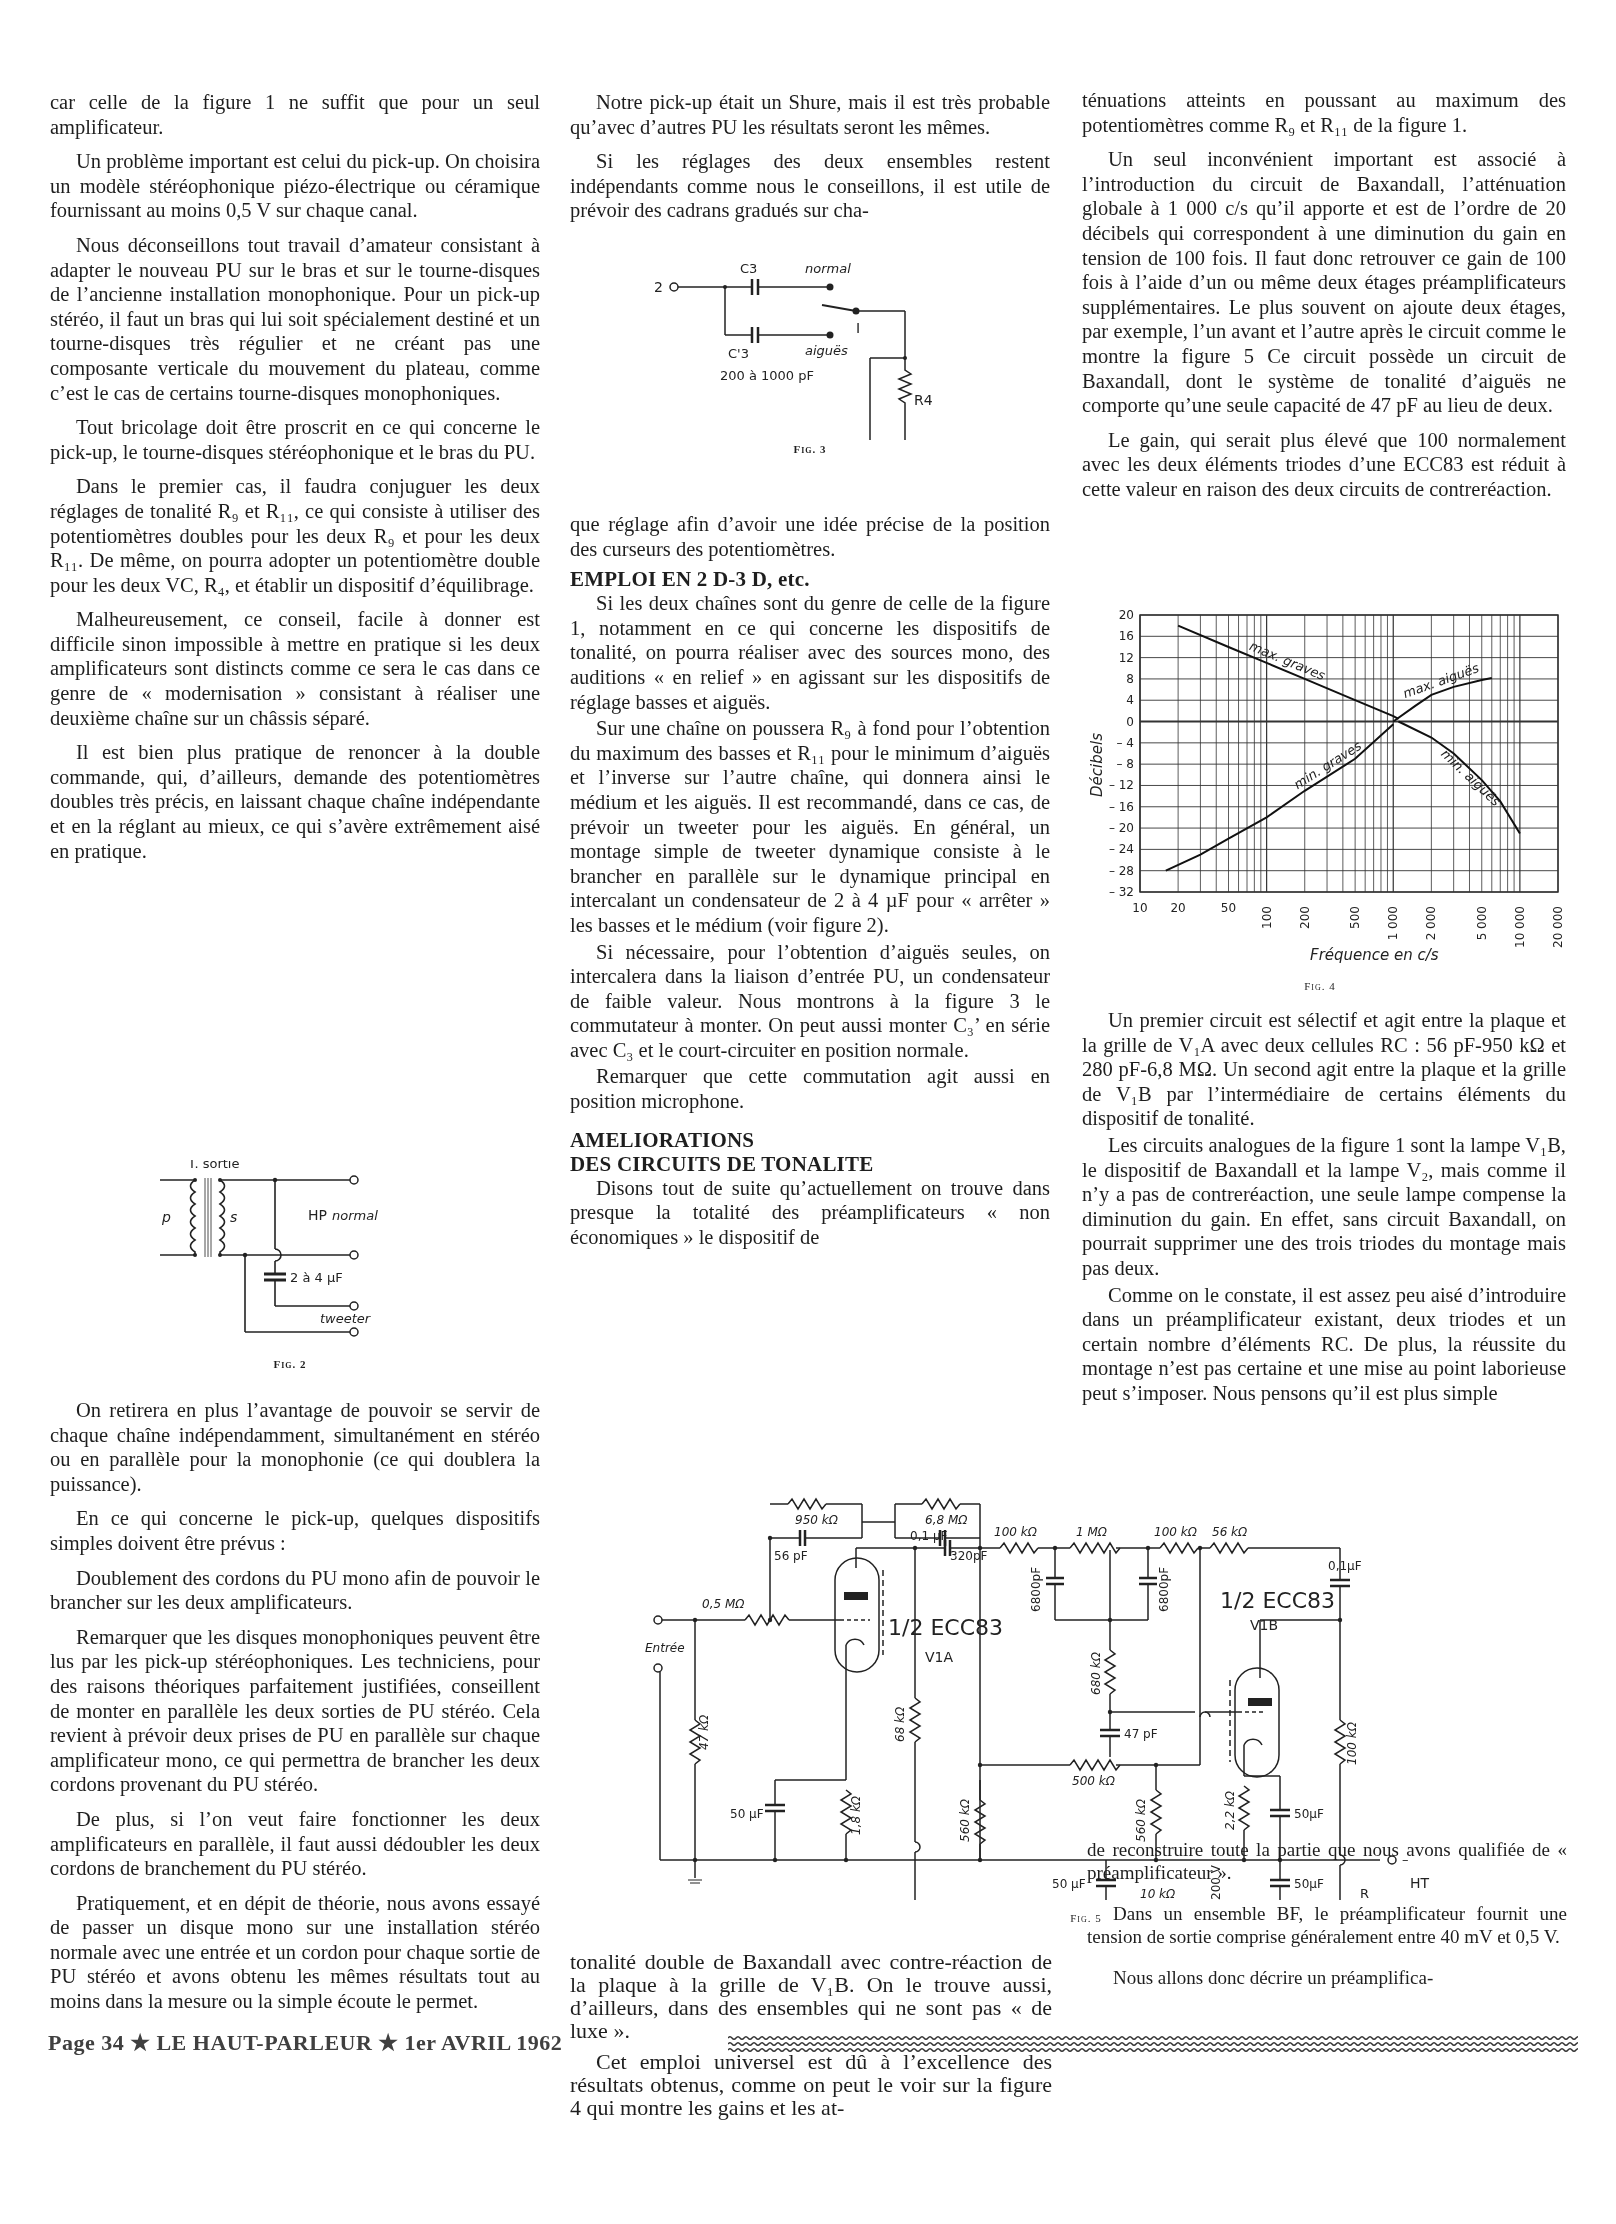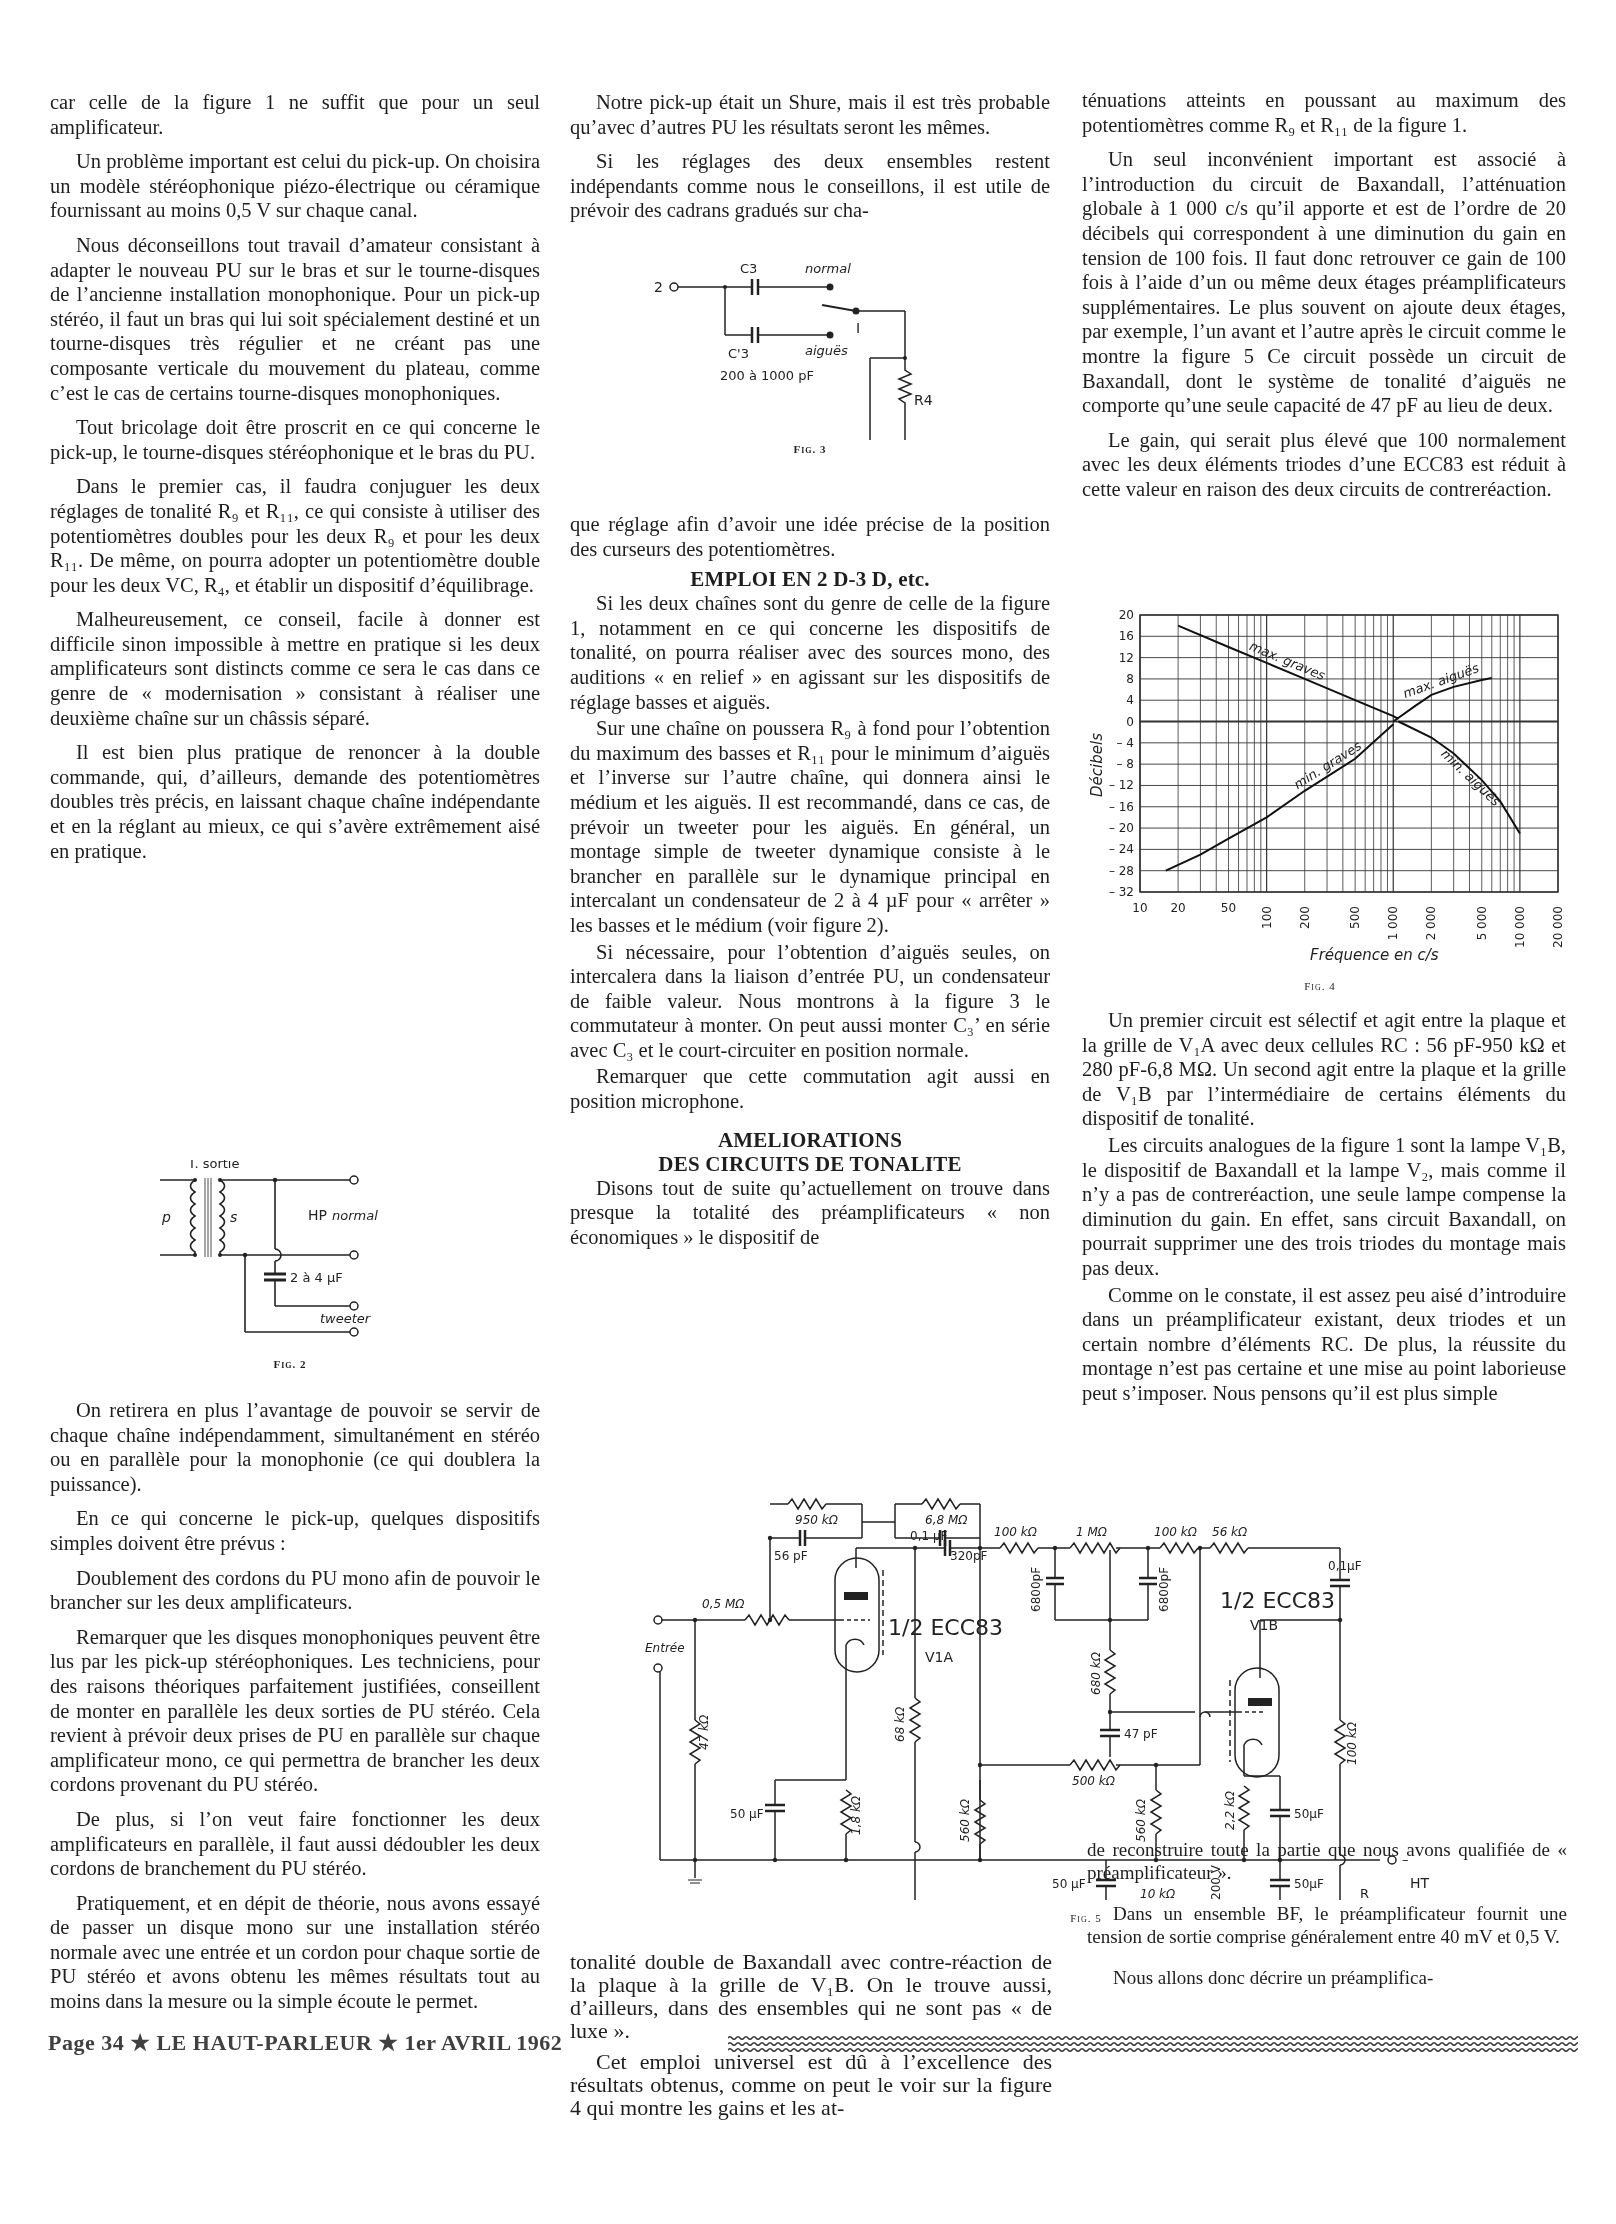--- a/index.html
+++ b/index.html
@@ -2,21 +2,21 @@
 <html><head>
 <meta charset="utf-8">
 <style>
   html, body { margin:0; padding:0; background:#ffffff; }
   body { width:1616px; height:2224px; position:relative; overflow:hidden; color:#1e1e1e;
          font-family:"Liberation Serif","DejaVu Serif",serif; }
   .col { position:absolute; font-size:20.5px; line-height:24.6px; text-align:justify; }
   .col p { margin:0 0 10px 0; text-indent:26px; hyphens:auto; }
   .col p.tight { margin-bottom:2px; }
   .col p.noind { text-indent:0; }
-  h3.sec { margin:6px 0 0 0; font-size:21px; line-height:24px; text-align:center; font-weight:bold; letter-spacing:0.2px; }
+  h3.sec { margin:6px 0 0 0; font-size:21px; line-height:24px; font-weight:bold; letter-spacing:0.2px; }
   .fig { position:absolute; }
   .figcap { position:absolute; font-size:11px; letter-spacing:1px; font-variant:small-caps; font-weight:bold; text-align:center; }
   .figcap.light { font-weight:normal; }
   svg text { font-family:"DejaVu Sans","Liberation Sans",sans-serif; fill:#222; }
   .it { font-style:italic; }
   #footer { position:absolute; left:48px; top:2030px; width:1530px; height:30px; }
   #footer-text { position:absolute; left:0; top:0; font-family:"Liberation Serif",serif; font-weight:bold; font-size:22px; letter-spacing:0.5px; white-space:nowrap; color:#404040; }
   #footer-wave { position:absolute; left:680px; top:4px; }
 </style>
 </head>

